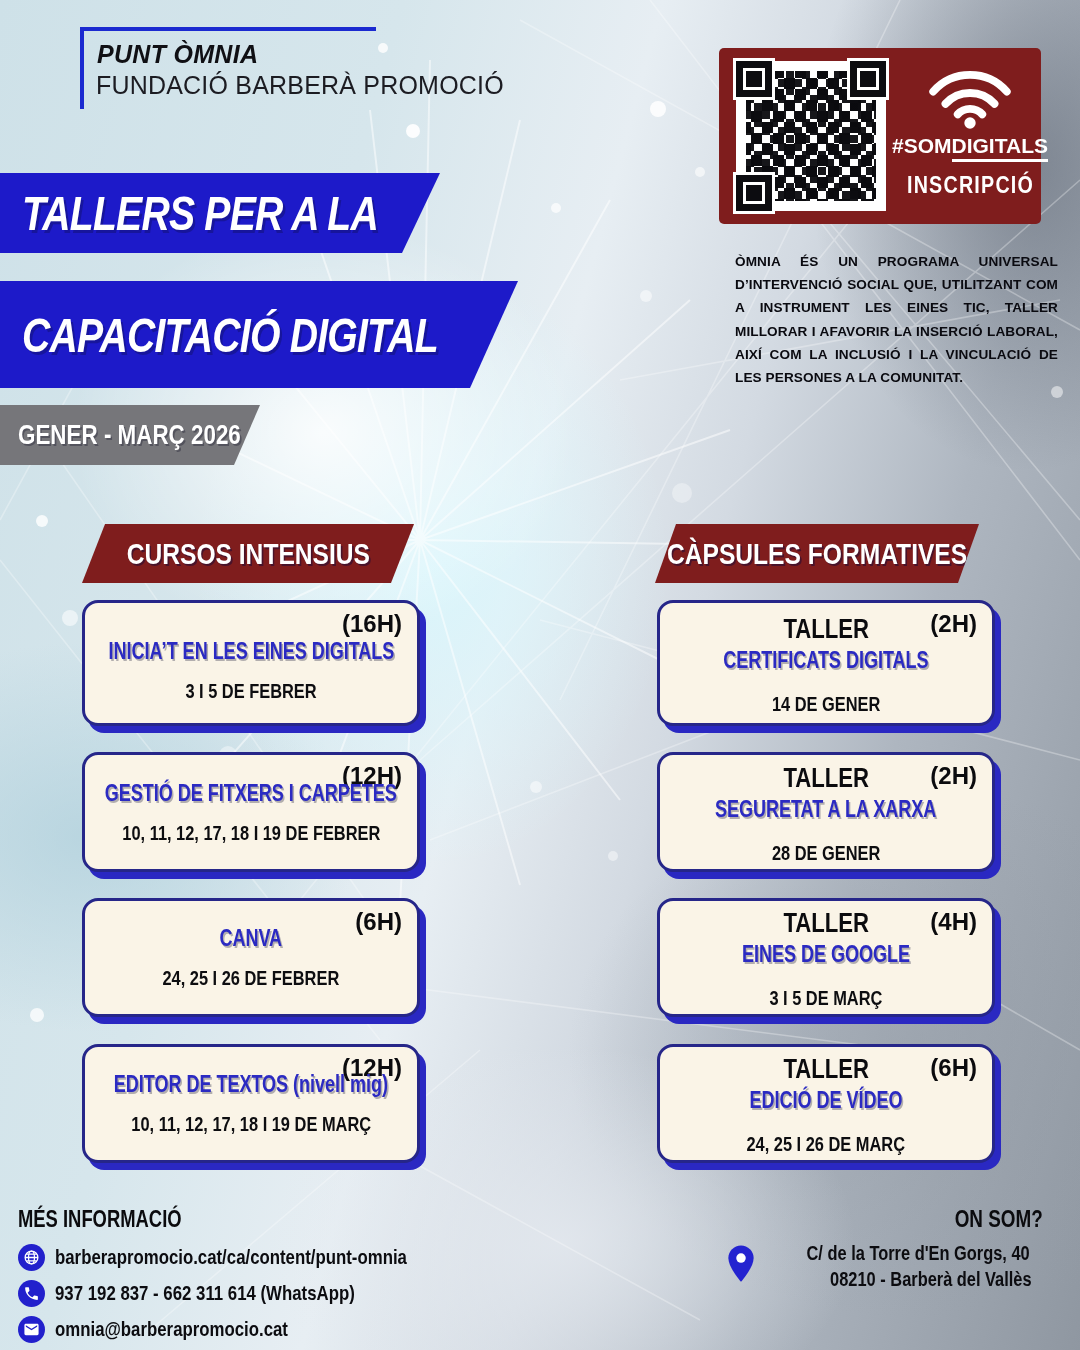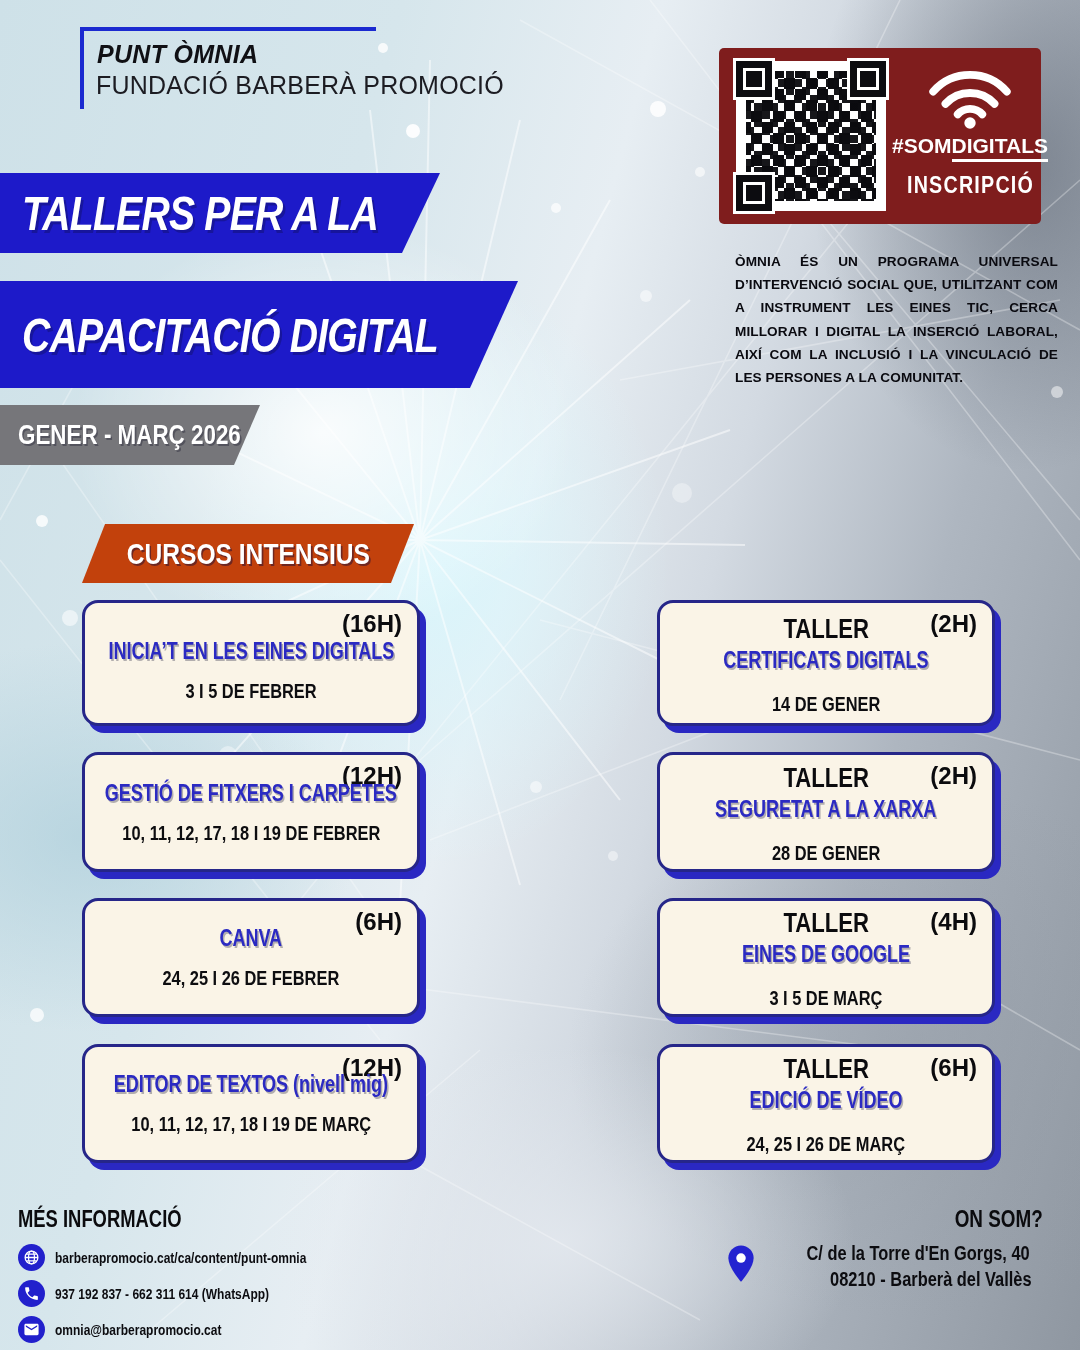--- a/index.html
+++ b/index.html
@@ -54,21 +54,21 @@
   .banner2{top:281px;width:518px;height:107px;clip-path:polygon(0 0,100% 0,calc(100% - 48px) 100%,0 100%);}
   .banner .t{font-style:italic;font-weight:900;font-size:49px;letter-spacing:-1px;padding-left:22px;
     text-shadow:3px 3px 0 rgba(10,10,40,.28);}
   .period{position:absolute;left:0;top:405px;width:260px;height:60px;background:#76767a;color:#fff;
     clip-path:polygon(0 0,100% 0,calc(100% - 26px) 100%,0 100%);display:flex;align-items:center;}
   .period .t{font-weight:800;font-size:28px;padding-left:18px;text-shadow:2px 2px 0 rgba(20,20,40,.35);}
   
   .cx{display:inline-block;transform:scaleX(.82);transform-origin:center;white-space:nowrap;}
   .cxl{display:inline-block;transform:scaleX(.8);transform-origin:left center;white-space:nowrap;}
   
-  .col-header{position:absolute;top:524px;height:59px;background:#c2410c;color:#fff;
+  .col-header{position:absolute;top:524px;height:59px;background:#7f1d1d;color:#fff;
     display:flex;align-items:center;justify-content:center;}
   .col-header .t{font-weight:800;font-size:30px;text-shadow:2px 2px 0 rgba(8,8,60,.45);}
   .ch-left{left:82px;width:332px;clip-path:polygon(23px 0,100% 0,calc(100% - 23px) 100%,0 100%);}
   .ch-right{left:655px;width:324px;clip-path:polygon(21px 0,100% 0,calc(100% - 21px) 100%,0 100%);}
   
   .card{position:absolute;width:338px;background:#faf4e7;border:3px solid #262689;border-radius:16px;
     box-shadow:6px 7px 0 #2a28c2;box-sizing:border-box;
     display:flex;flex-direction:column;align-items:center;justify-content:center;}
   .card .hours{position:absolute;top:7px;right:15px;font-size:24px;font-weight:800;color:#0b0b0e;}
   .card .title{font-size:24px;font-weight:800;color:#2b2ac2;text-shadow:2px 2px 0 rgba(70,70,90,.4);}
@@ -83,21 +83,21 @@
   .c4{top:1044px;height:119px;}
   .rcard{padding-top:4px;}
   .rcard .title{margin-top:1px;}
   .rcard .dates{margin-top:17px;}
   
   .info-h{position:absolute;left:18px;top:1206px;font-size:23px;font-weight:800;color:#0b0b0e;}
   .info-list{position:absolute;left:18px;top:1243px;display:flex;flex-direction:column;gap:8px;}
   .info-row{display:flex;align-items:center;gap:10px;height:28px;}
   .ic{width:27px;height:27px;border-radius:50%;background:#2220cc;display:flex;align-items:center;justify-content:center;flex:none;}
   .ic svg{width:17px;height:17px;}
-  .info-text{font-size:15px;font-weight:800;color:#0c0c10;}
+  .info-text{font-size:21px;font-weight:800;color:#0c0c10;}
   .onsom-h{position:absolute;right:28px;top:1206px;font-size:23px;font-weight:800;color:#0b0b0e;text-align:right;}
   .addr{position:absolute;right:26px;top:1240px;display:flex;align-items:center;gap:22px;}
   .pin{width:38px;height:46px;flex:none;}
   .addr-lines{text-align:right;font-size:20px;font-weight:800;color:#0c0c10;line-height:1.32;}
   .addr-lines div{white-space:nowrap;}
 </style>
 </head>
 <body>
 
 <div class="poster">
@@ -151,34 +151,37 @@
           <path d="M22 50 A38 38 0 0 1 78 50"></path>
           <path d="M36 62 A19 19 0 0 1 64 62"></path>
         </g>
         <circle cx="50" cy="72" r="6.5" fill="#ffffff"></circle>
       </svg>
       <div class="hashtag"><span>#SOM</span><span class="ul">DIGITALS</span></div>
       <div class="inscripcio"><span class="cx">INSCRIPCIÓ</span></div>
     </div>
   </div>
 
-  <p class="about">ÒMNIA ÉS UN PROGRAMA UNIVERSAL D’INTERVENCIÓ SOCIAL QUE, UTILITZANT COM A INSTRUMENT LES EINES TIC, CERCA MILLORAR I DIGITAL LA INSERCIÓ LABORAL, AIXÍ COM LA INCLUSIÓ I LA VINCULACIÓ DE LES PERSONES A LA COMUNITAT.</p>
+  <p class="about">ÒMNIA ÉS UN PROGRAMA UNIVERSAL D’INTERVENCIÓ SOCIAL QUE, UTILITZANT COM A INSTRUMENT LES EINES TIC, TALLER MILLORAR I AFAVORIR LA INSERCIÓ LABORAL, AIXÍ COM LA INCLUSIÓ I LA VINCULACIÓ DE LES PERSONES A LA COMUNITAT.</p>
 
   <div class="banner banner1">
     <span class="t"><span class="cxl">TALLERS PER A LA</span></span>
   </div>
   <div class="banner banner2">
     <span class="t"><span class="cxl">CAPACITACIÓ DIGITAL</span></span>
   </div>
   <div class="period">
     <span class="t"><span class="cxl">GENER - MARÇ 2026</span></span>
   </div>
 
   <div class="col-header ch-left">
     <span class="t"><span class="cx">CURSOS INTENSIUS</span></span>
+  </div>
+  <div class="col-header ch-right">
+    <span class="t"><span class="cx">CÀPSULES FORMATIVES</span></span>
   </div>
 
   <div class="card lc c1">
     <div class="hours">(16H)</div>
     <div class="title"><span class="cx">INICIA’T EN LES EINES DIGITALS</span></div>
     <div class="dates">
       <div><span class="cx">3 I 5 DE FEBRER</span></div>
     </div>
   </div>
   <div class="card lc c2">

